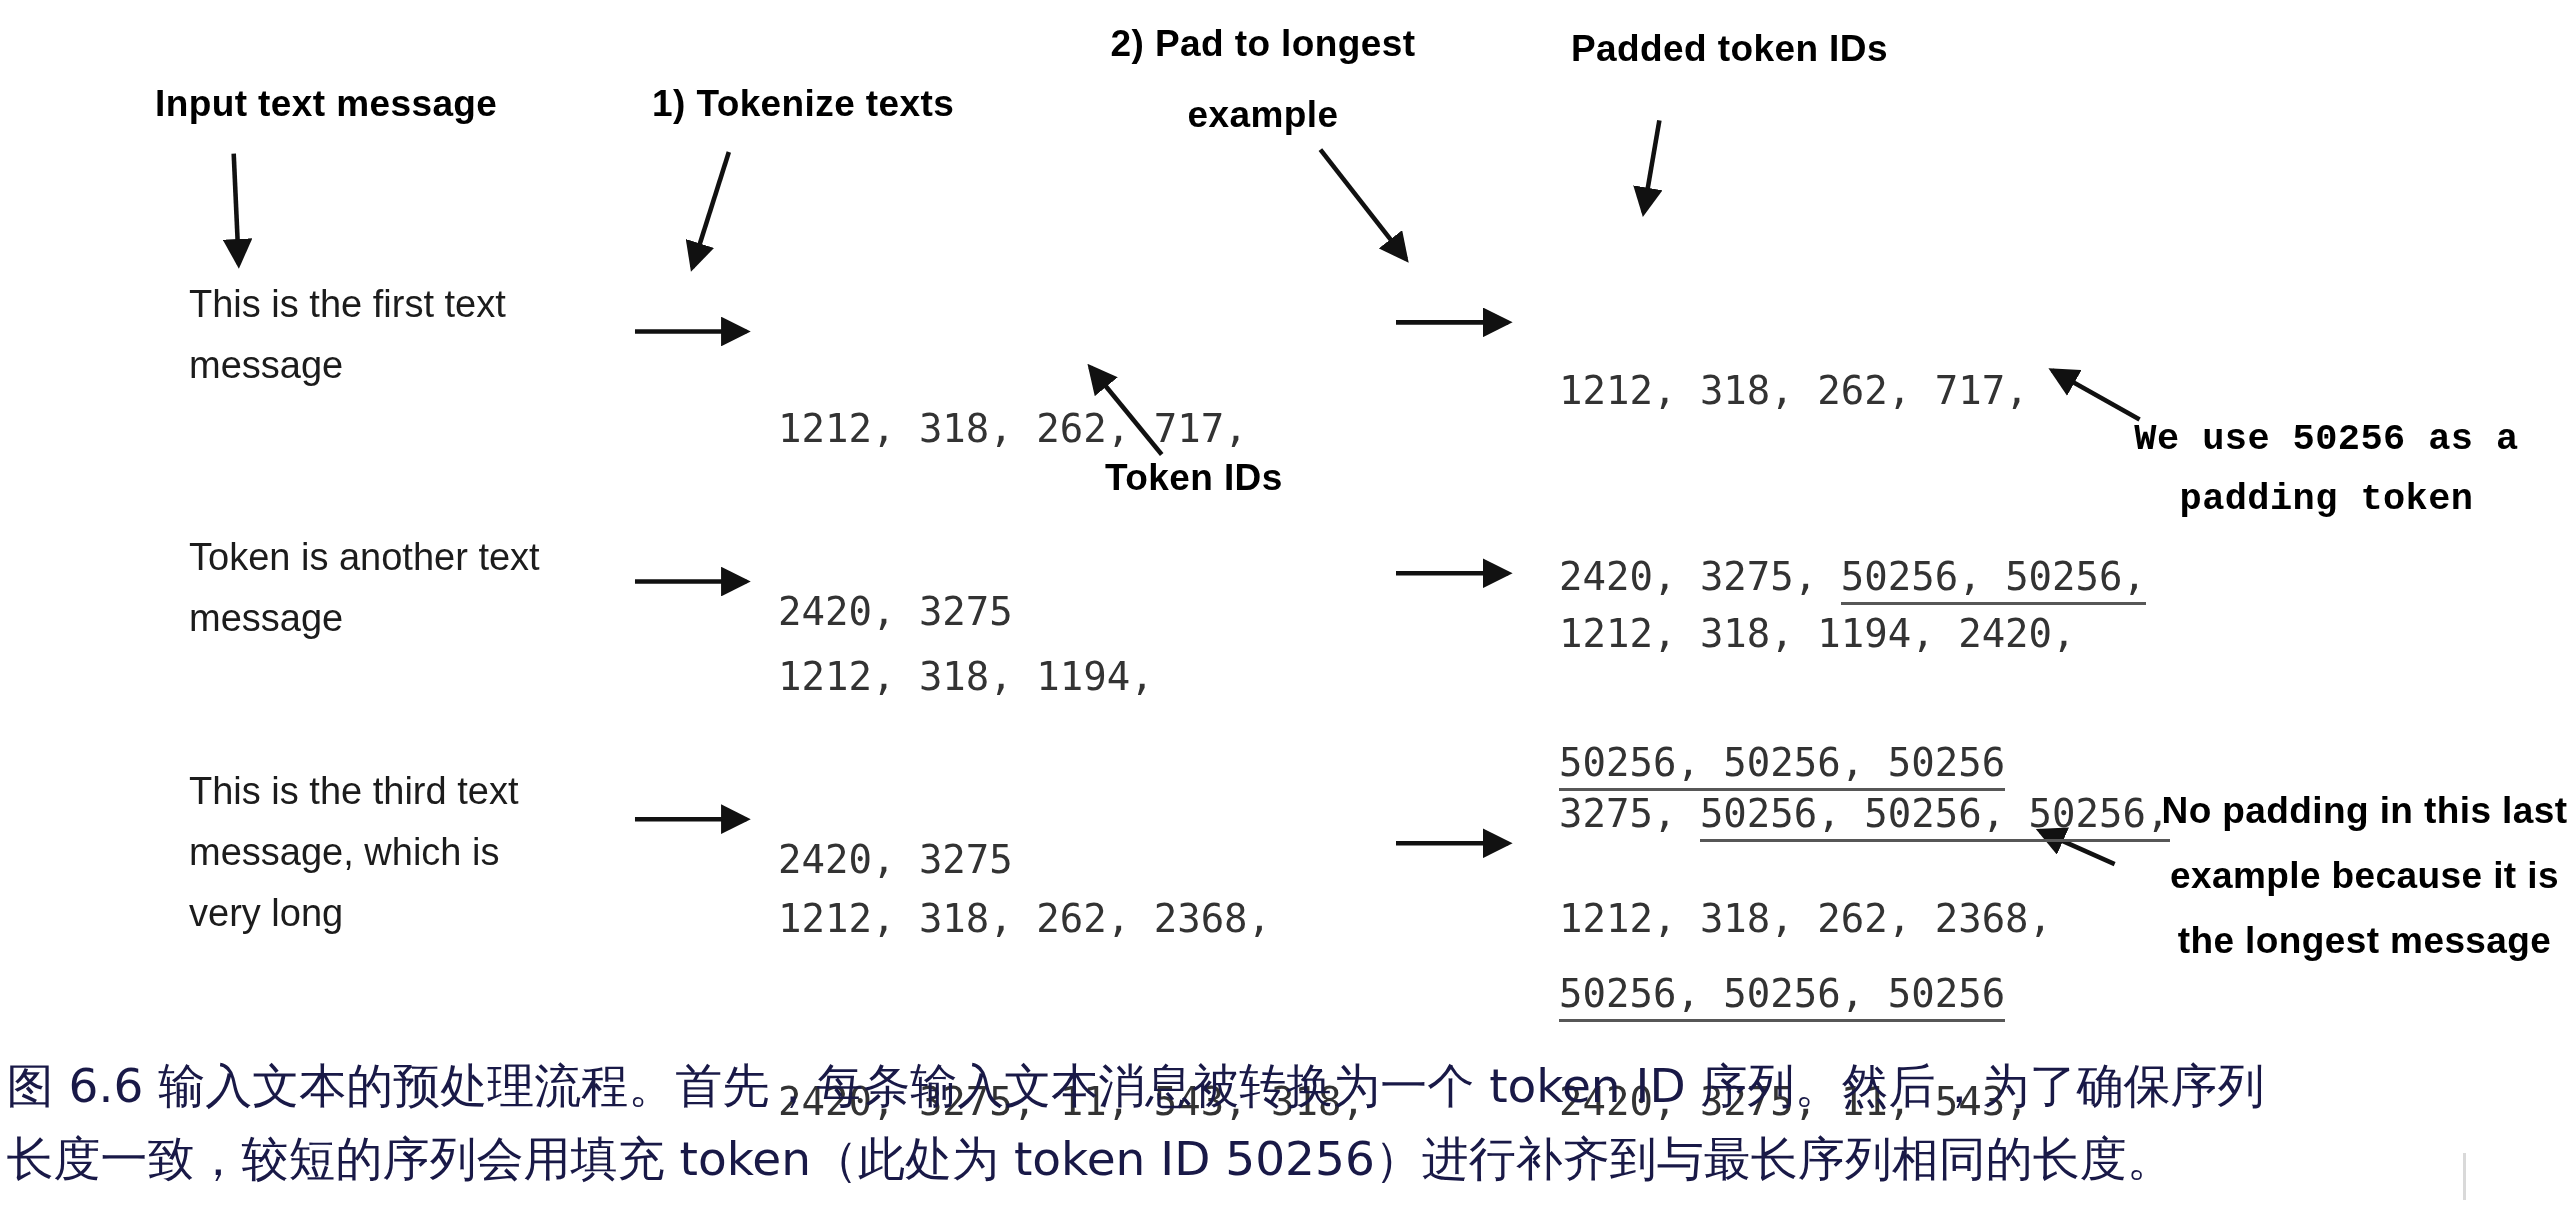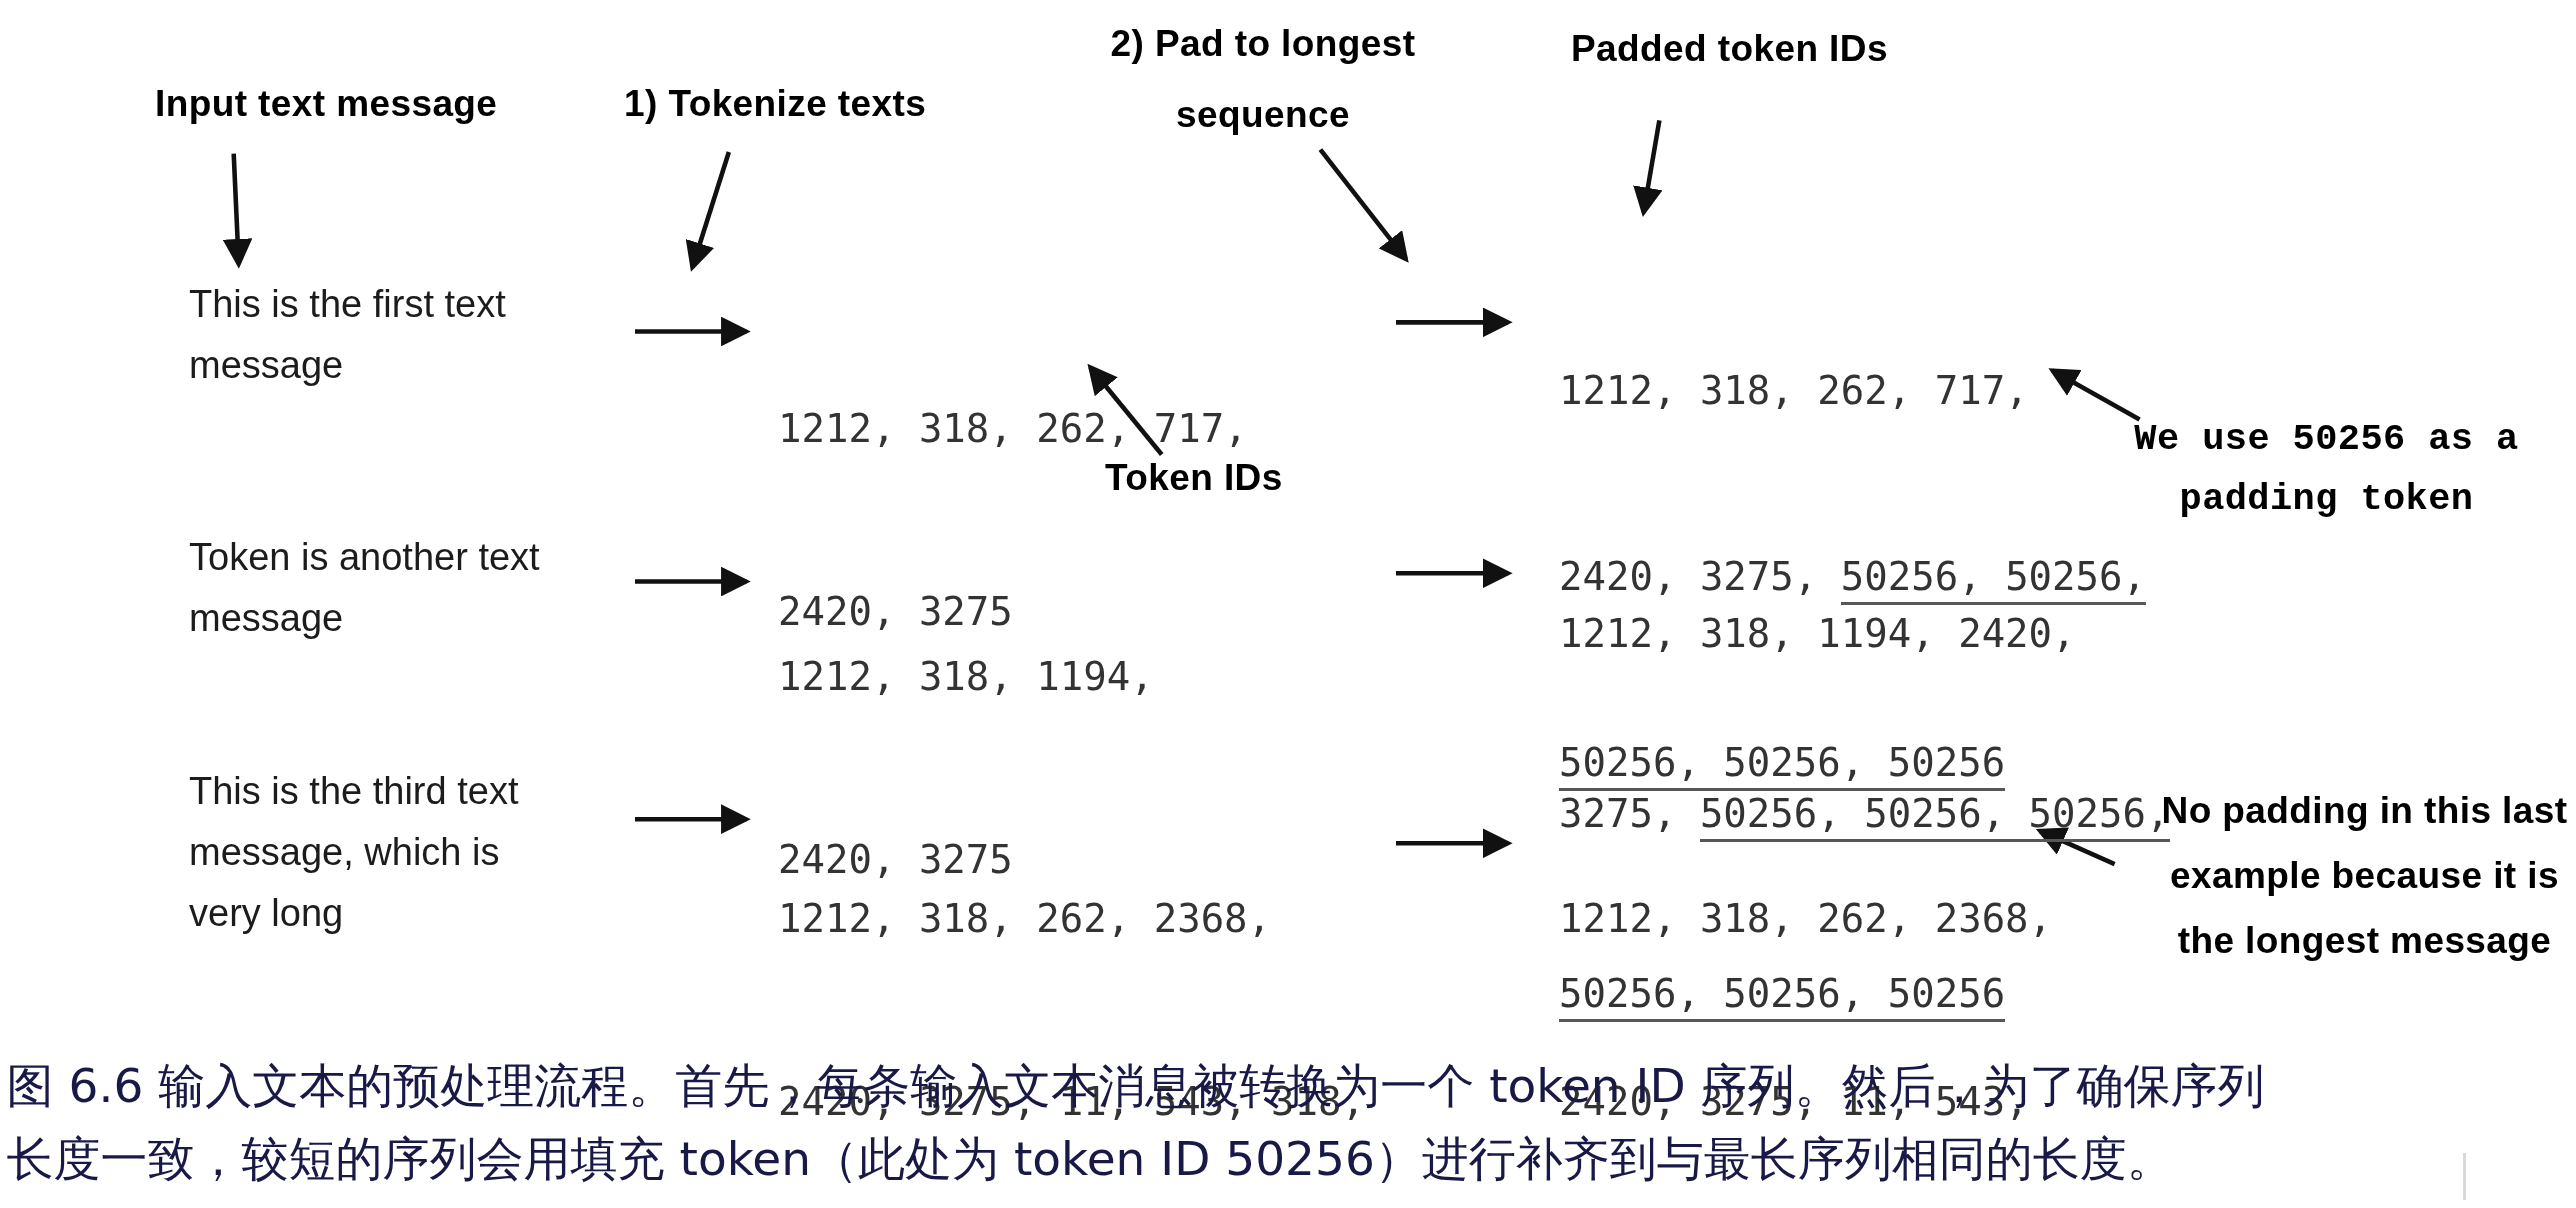--- a/index.html
+++ b/index.html
@@ -76,24 +76,24 @@
       <line x1="764" y1="700" x2="898" y2="700" marker-end="url(#ah)"></line>
       <line x1="1680" y1="690" x2="1815" y2="690" marker-end="url(#ah)"></line>
       <line x1="764" y1="986" x2="898" y2="986" marker-end="url(#ah)"></line>
       <line x1="1680" y1="1015" x2="1815" y2="1015" marker-end="url(#ah)"></line>
       <line x1="2575" y1="505" x2="2470" y2="446" marker-end="url(#ah)"></line>
       <line x1="2545" y1="1040" x2="2455" y2="1000" marker-end="url(#ah)"></line>
     </g>
   </svg>
 
   <div class="lbl" style="left:155px; top:83px;">Input text message</div>
-  <div class="lbl" style="left:624px; top:83px;">1) Tokenize texts</div>
+  <div class="lbl" style="left:652px; top:83px;">1) Tokenize texts</div>
   <div class="lbl note" style="left:1105px; top:8.3px; width:316px; line-height:71px;">
     <div>2) Pad to longest</div>
-    <div>sequence</div>
+    <div>example</div>
   </div>
   <div class="lbl" style="left:1571px; top:28px;">Padded token IDs</div>
   <div class="lbl" style="left:1105px; top:457px;text-align:right;">Token IDs</div>
 
   <div class="lbl note" style="left:2123px; top:409px; width:407px; line-height:60px;font-family:Liberation Mono, monospace;">
     <div>We use 50256 as a</div>
     <div>padding token</div>
   </div>
   <div class="lbl note" style="left:2140px; top:778px; width:449px; line-height:65px;">
     <div>No padding in this last</div>

